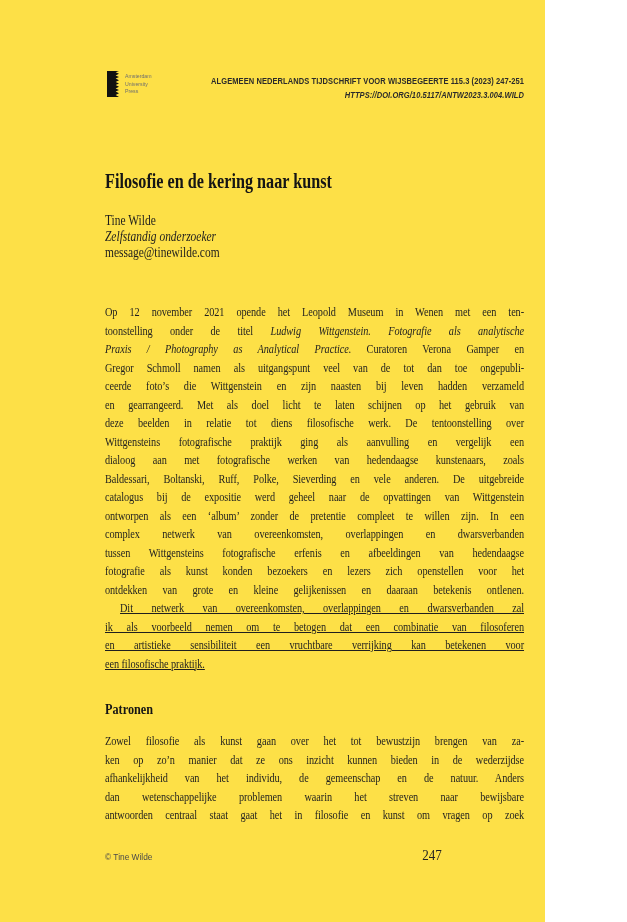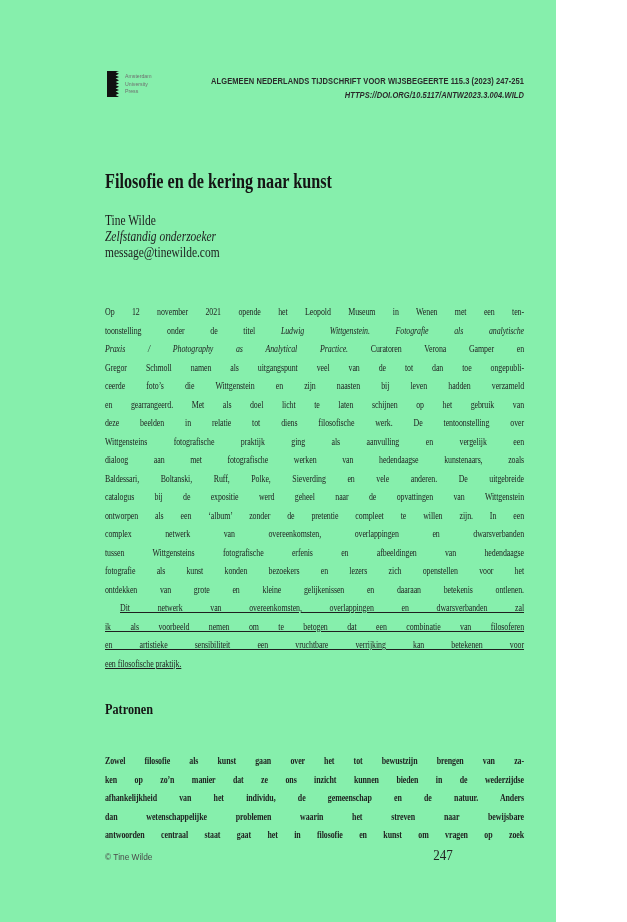--- a/index.html
+++ b/index.html
@@ -4,25 +4,24 @@
 <style>
   html, body {
     margin: 0;
     padding: 0;
     background: #ffffff;
   }
   .page {
     position: relative;
     width: 545px;
     height: 922px;
-    background: #86efac;
+    background: #fde047;
     overflow: hidden;
     font-family: "Liberation Serif", serif;
     color: #1d1d1d;
-    padding-left: 11px;
   }
 
   
   .masthead {
     position: absolute;
     left: 105px;
     top: 70px;
     width: 419px;
     height: 40px;
   }
@@ -94,21 +93,21 @@
     line-height: 16px;
     color: #1d1d1d;
   }
   .affiliation { font-style: italic; }
 
   
   .para {
     position: absolute;
     left: 105px;
     width: 419px;
-    font-size: 10px;
+    font-size: 13px;
     color: #1f1f1f;
   }
   .para .line {
     width: 530px;
     height: 18.5px;
     line-height: 18.5px;
     transform: scaleX(0.7906);
     transform-origin: 0 0;
     text-align: justify;
     text-align-last: justify;
@@ -125,21 +124,21 @@
   .section-heading {
     position: absolute;
     left: 105px;
     top: 699px;
     margin: 0;
     font-size: 15.5px;
     font-weight: bold;
     color: #151515;
     line-height: 19px;
   }
-  #para3 { top: 752px; font-weight: bold; }
+  #para3 { top: 732px; }
 
   
   .copyright {
     position: absolute;
     left: 105px;
     top: 851px;
     font-family: "Liberation Sans", sans-serif;
     font-size: 9.5px;
     color: #4a4a4a;
     transform: scaleX(0.88);

